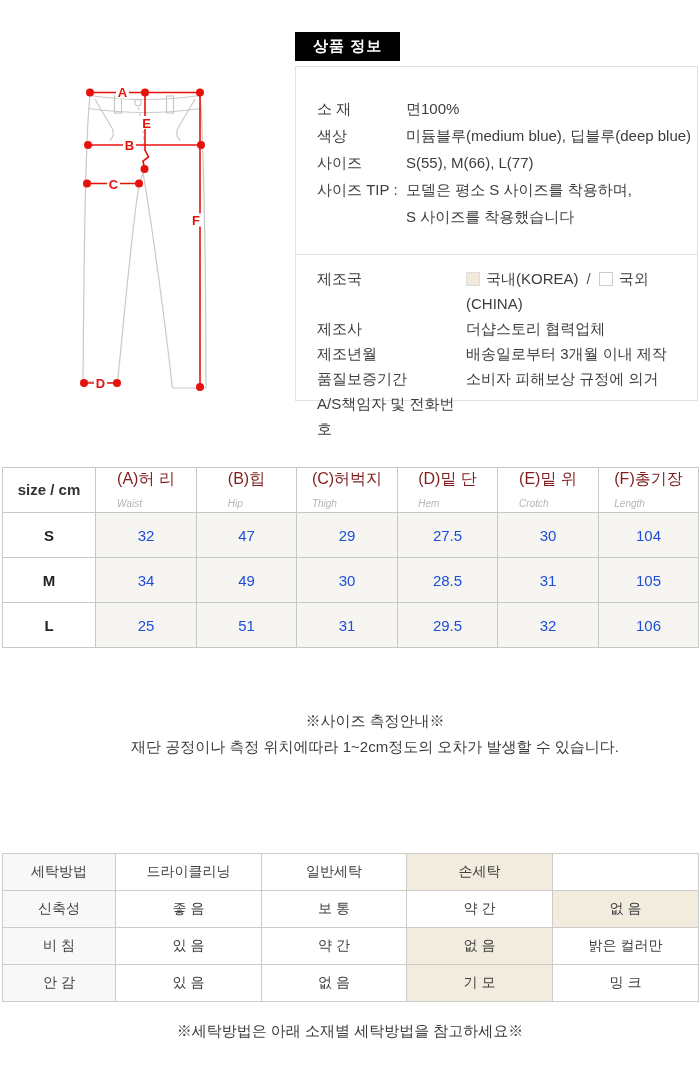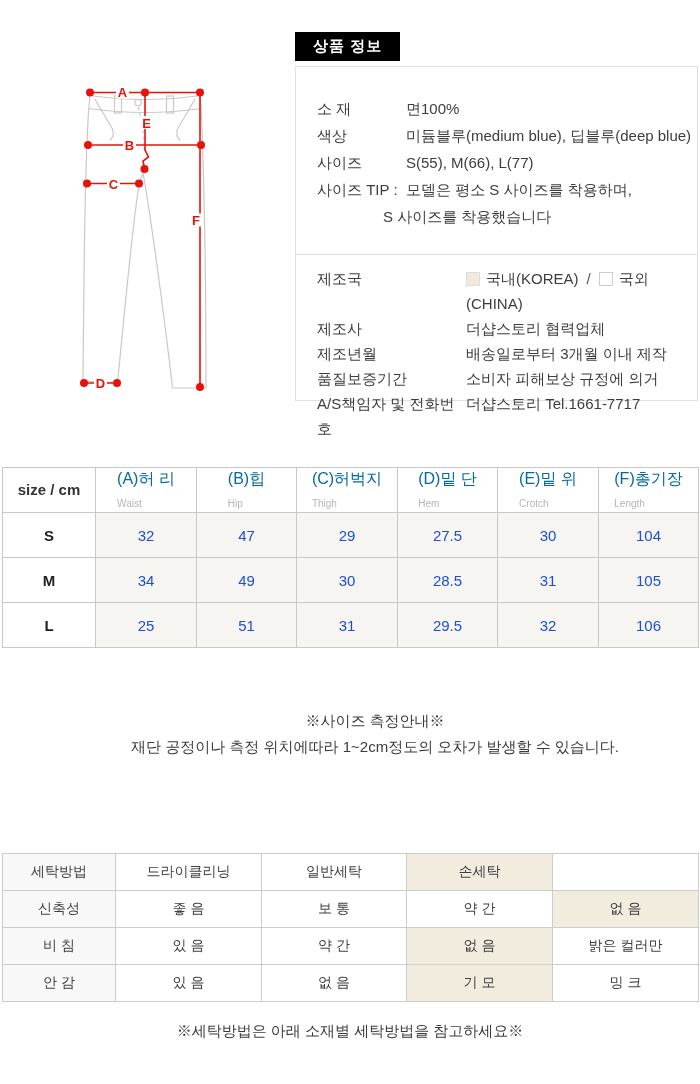--- a/index.html
+++ b/index.html
@@ -13,21 +13,21 @@
   
   .info-box { position:absolute; left:295px; top:66px; width:403px; height:335px;
               border:1px solid #e1e1e1; background:#fff; }
   .info-top { height:187px; padding:28px 0 0 21px; }
   .info-bottom { border-top:1px solid #e1e1e1; padding:11px 0 0 21px; }
   .info-row { display:flex; font-size:15px; line-height:27px; }
   .info-bottom .info-row { line-height:25px; }
   .info-label { width:89px; flex:none; color:#3d3d3d; }
   .info-bottom .info-label { width:149px; }
   .info-value { color:#3d3d3d; }
-  .tip-cont { margin-left:66px; }
+  .tip-cont { margin-left:89px; }
   .cbx { display:inline-block; width:14px; height:14px; vertical-align:-2px;
          border:1px solid #ddd; margin-right:6px; }
   .cbx-korea { background:#f2e9db; }
   .cbx-china { background:#fff; border-color:#ccc; }
   .slash { margin:0 8px; color:#555; }
 
   
   .diagram { position:absolute; left:76px; top:84px; }
   .outline { fill:none; stroke:#c9c9c9; stroke-width:1.2; }
   .dashed  { stroke-dasharray:3,3; }
@@ -38,22 +38,22 @@
 
   
   .size-table { position:absolute; left:2px; top:467px; width:696px;
                 border-collapse:collapse; table-layout:fixed; }
   .size-table td, .size-table th { border:1px solid #c8c8c8; text-align:center; vertical-align:middle; }
   .size-table thead th { height:45px; background:#fff; font-weight:normal; }
   .size-table tbody td { height:45px; background:#f6f5f1; font-size:15px; color:#1d4ed8; }
   .size-table tbody td.size-name { background:#fff; font-weight:bold; font-size:15px; color:#222; }
   .hdr-unit { font-size:15px; font-weight:600; color:#333; }
   .hdr-wrap { display:inline-block; text-align:left; }
-  .hdr-ko { font-size:16px; color:#0369a1; }
-  .hdr-en { font-size:10px; color:#b5b5b5; margin-top:8px; }
+  .hdr-ko { font-size:16px; color:#7f1d1d; }
+  .hdr-en { font-size:10px; color:#b5b5b5; margin-top:8px;font-style:italic; }
 
   
   .notice { position:absolute; left:0; top:708px; width:700px; text-align:center;
             font-size:15px; line-height:26px; color:#3b3b3b;margin-left:25px; }
 
   
   .wash-table { position:absolute; left:2px; top:853px; width:696px;
                 border-collapse:collapse; table-layout:fixed; }
   .wash-table td { border:1px solid #ccc; height:37px; text-align:center;
                    vertical-align:middle; font-size:14px; color:#3f3f3f; background:#fff; }
@@ -161,21 +161,20 @@
       <div class="info-row">
         <span class="info-label">제조년월</span>
         <span class="info-value">배송일로부터 3개월 이내 제작</span>
       </div>
       <div class="info-row">
         <span class="info-label">품질보증기간</span>
         <span class="info-value">소비자 피해보상 규정에 의거</span>
       </div>
       <div class="info-row">
         <span class="info-label">A/S책임자 및 전화번호</span>
-        <span class="info-value">더샵스토리 Tel.1661-7717</span>
       </div>
     </div>
   </div>
 
   <table class="size-table">
     <colgroup>
       <col style="width:93px">
         <col style="width:101px">
         <col style="width:100px">
       <col style="width:101px">

